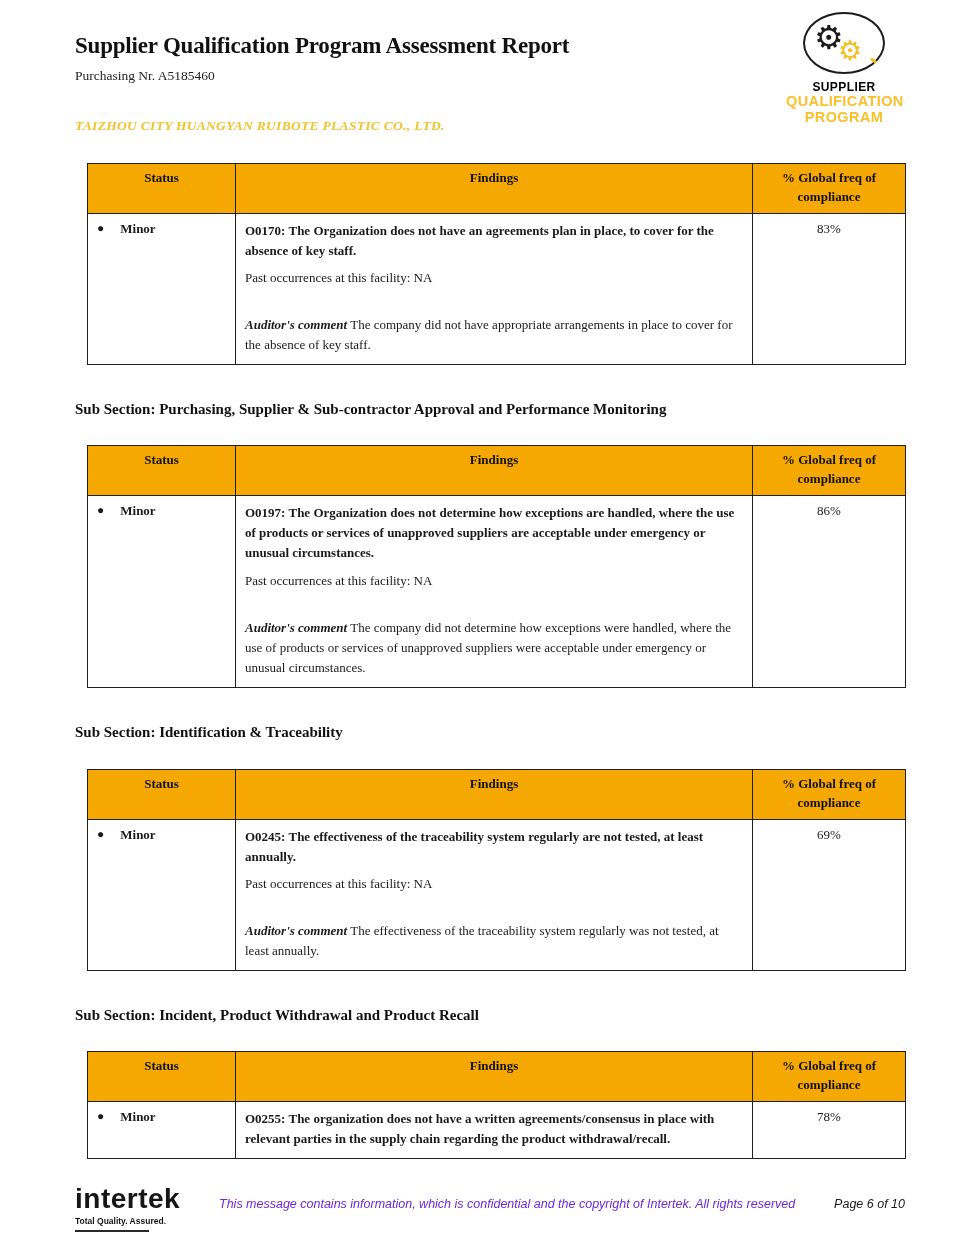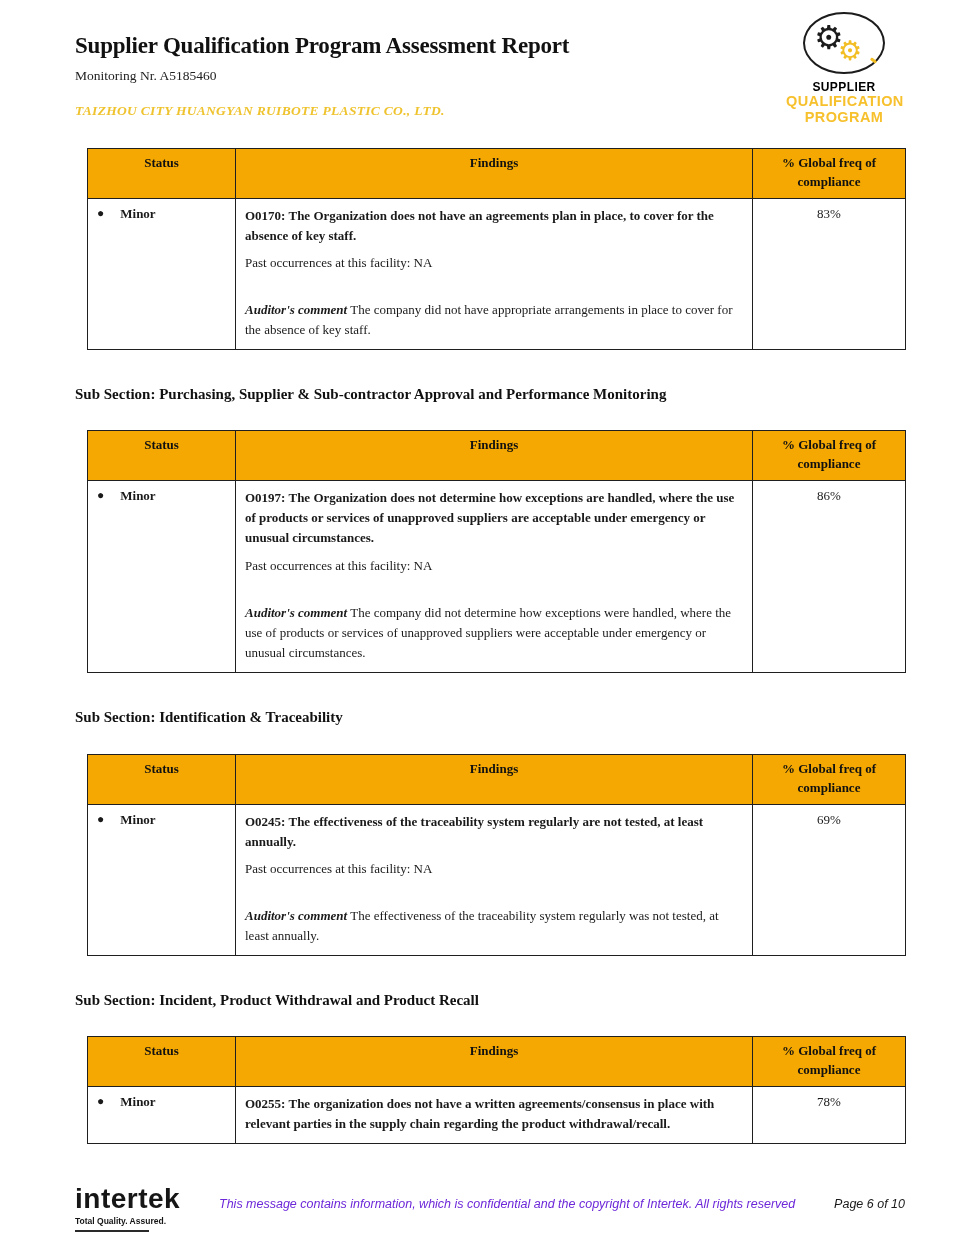--- a/index.html
+++ b/index.html
@@ -21,21 +21,21 @@
     font-weight: bold;
     color: #111111;
     letter-spacing: -0.2px;
   }
   .assessment-nr {
     margin-top: 9px;
     font-size: 13.5px;
     color: #222222;
   }
   .company-name {
-    margin-top: 19px;
+    margin-top: 34px;
     font-size: 13.5px;
     font-weight: bold;
     font-style: italic;
     color: #EFC32E;
     letter-spacing: 0.3px;
   }
 
   
   .sqp-logo {
     position: absolute;
@@ -165,21 +165,21 @@
       <span class="gear-spark"></span>
     </div>
     <div class="sqp-line sqp-line1">SUPPLIER</div>
     <div class="sqp-line sqp-line2">QUALIFICATION</div>
     <div class="sqp-line sqp-line3">PROGRAM</div>
   </div>
 
   <div class="content">
 
     <div class="doc-title">Supplier Qualification Program Assessment Report</div>
-    <div class="assessment-nr">Monitoring Nr. A5185460</div>
+    <div class="assessment-nr">Purchasing Nr. A5185460</div>
     <div class="company-name">TAIZHOU CITY HUANGYAN RUIBOTE PLASTIC CO., LTD.</div>
 
     <table class="findings t1">
       <colgroup>
           <col class="c-status">
           <col class="c-findings">
           <col class="c-compliance">
         </colgroup>
       <tbody>
           <tr>

